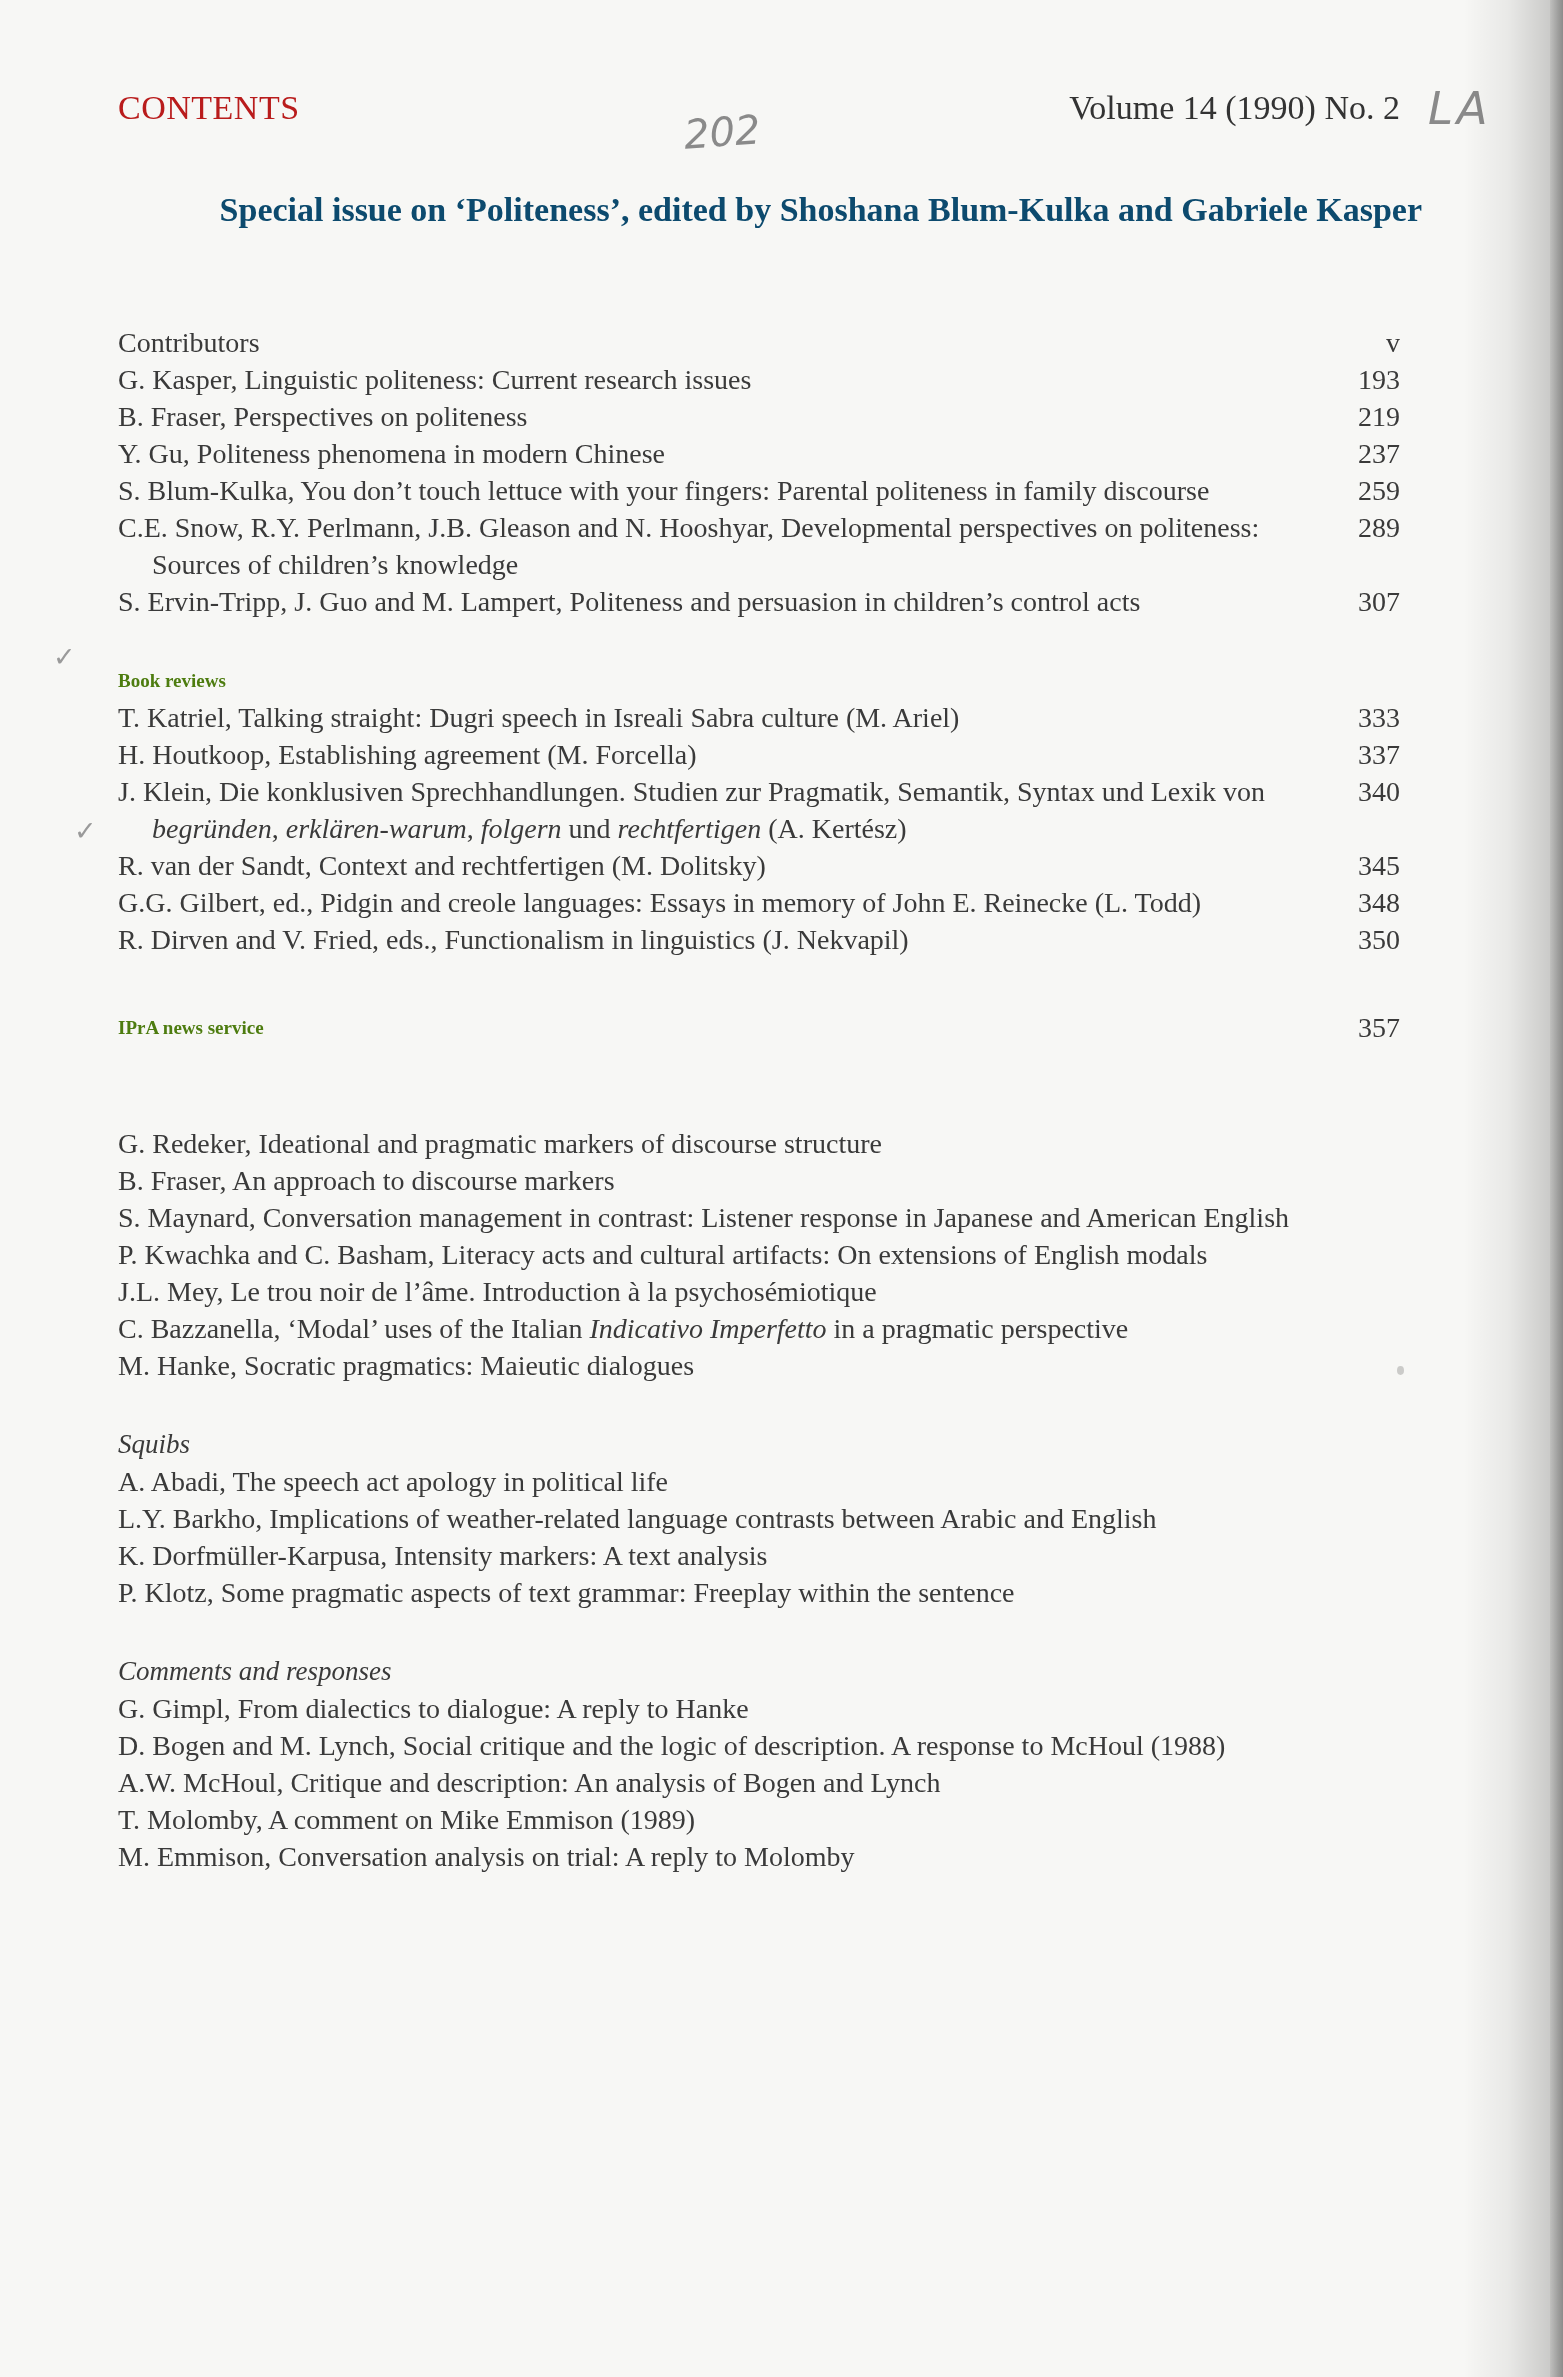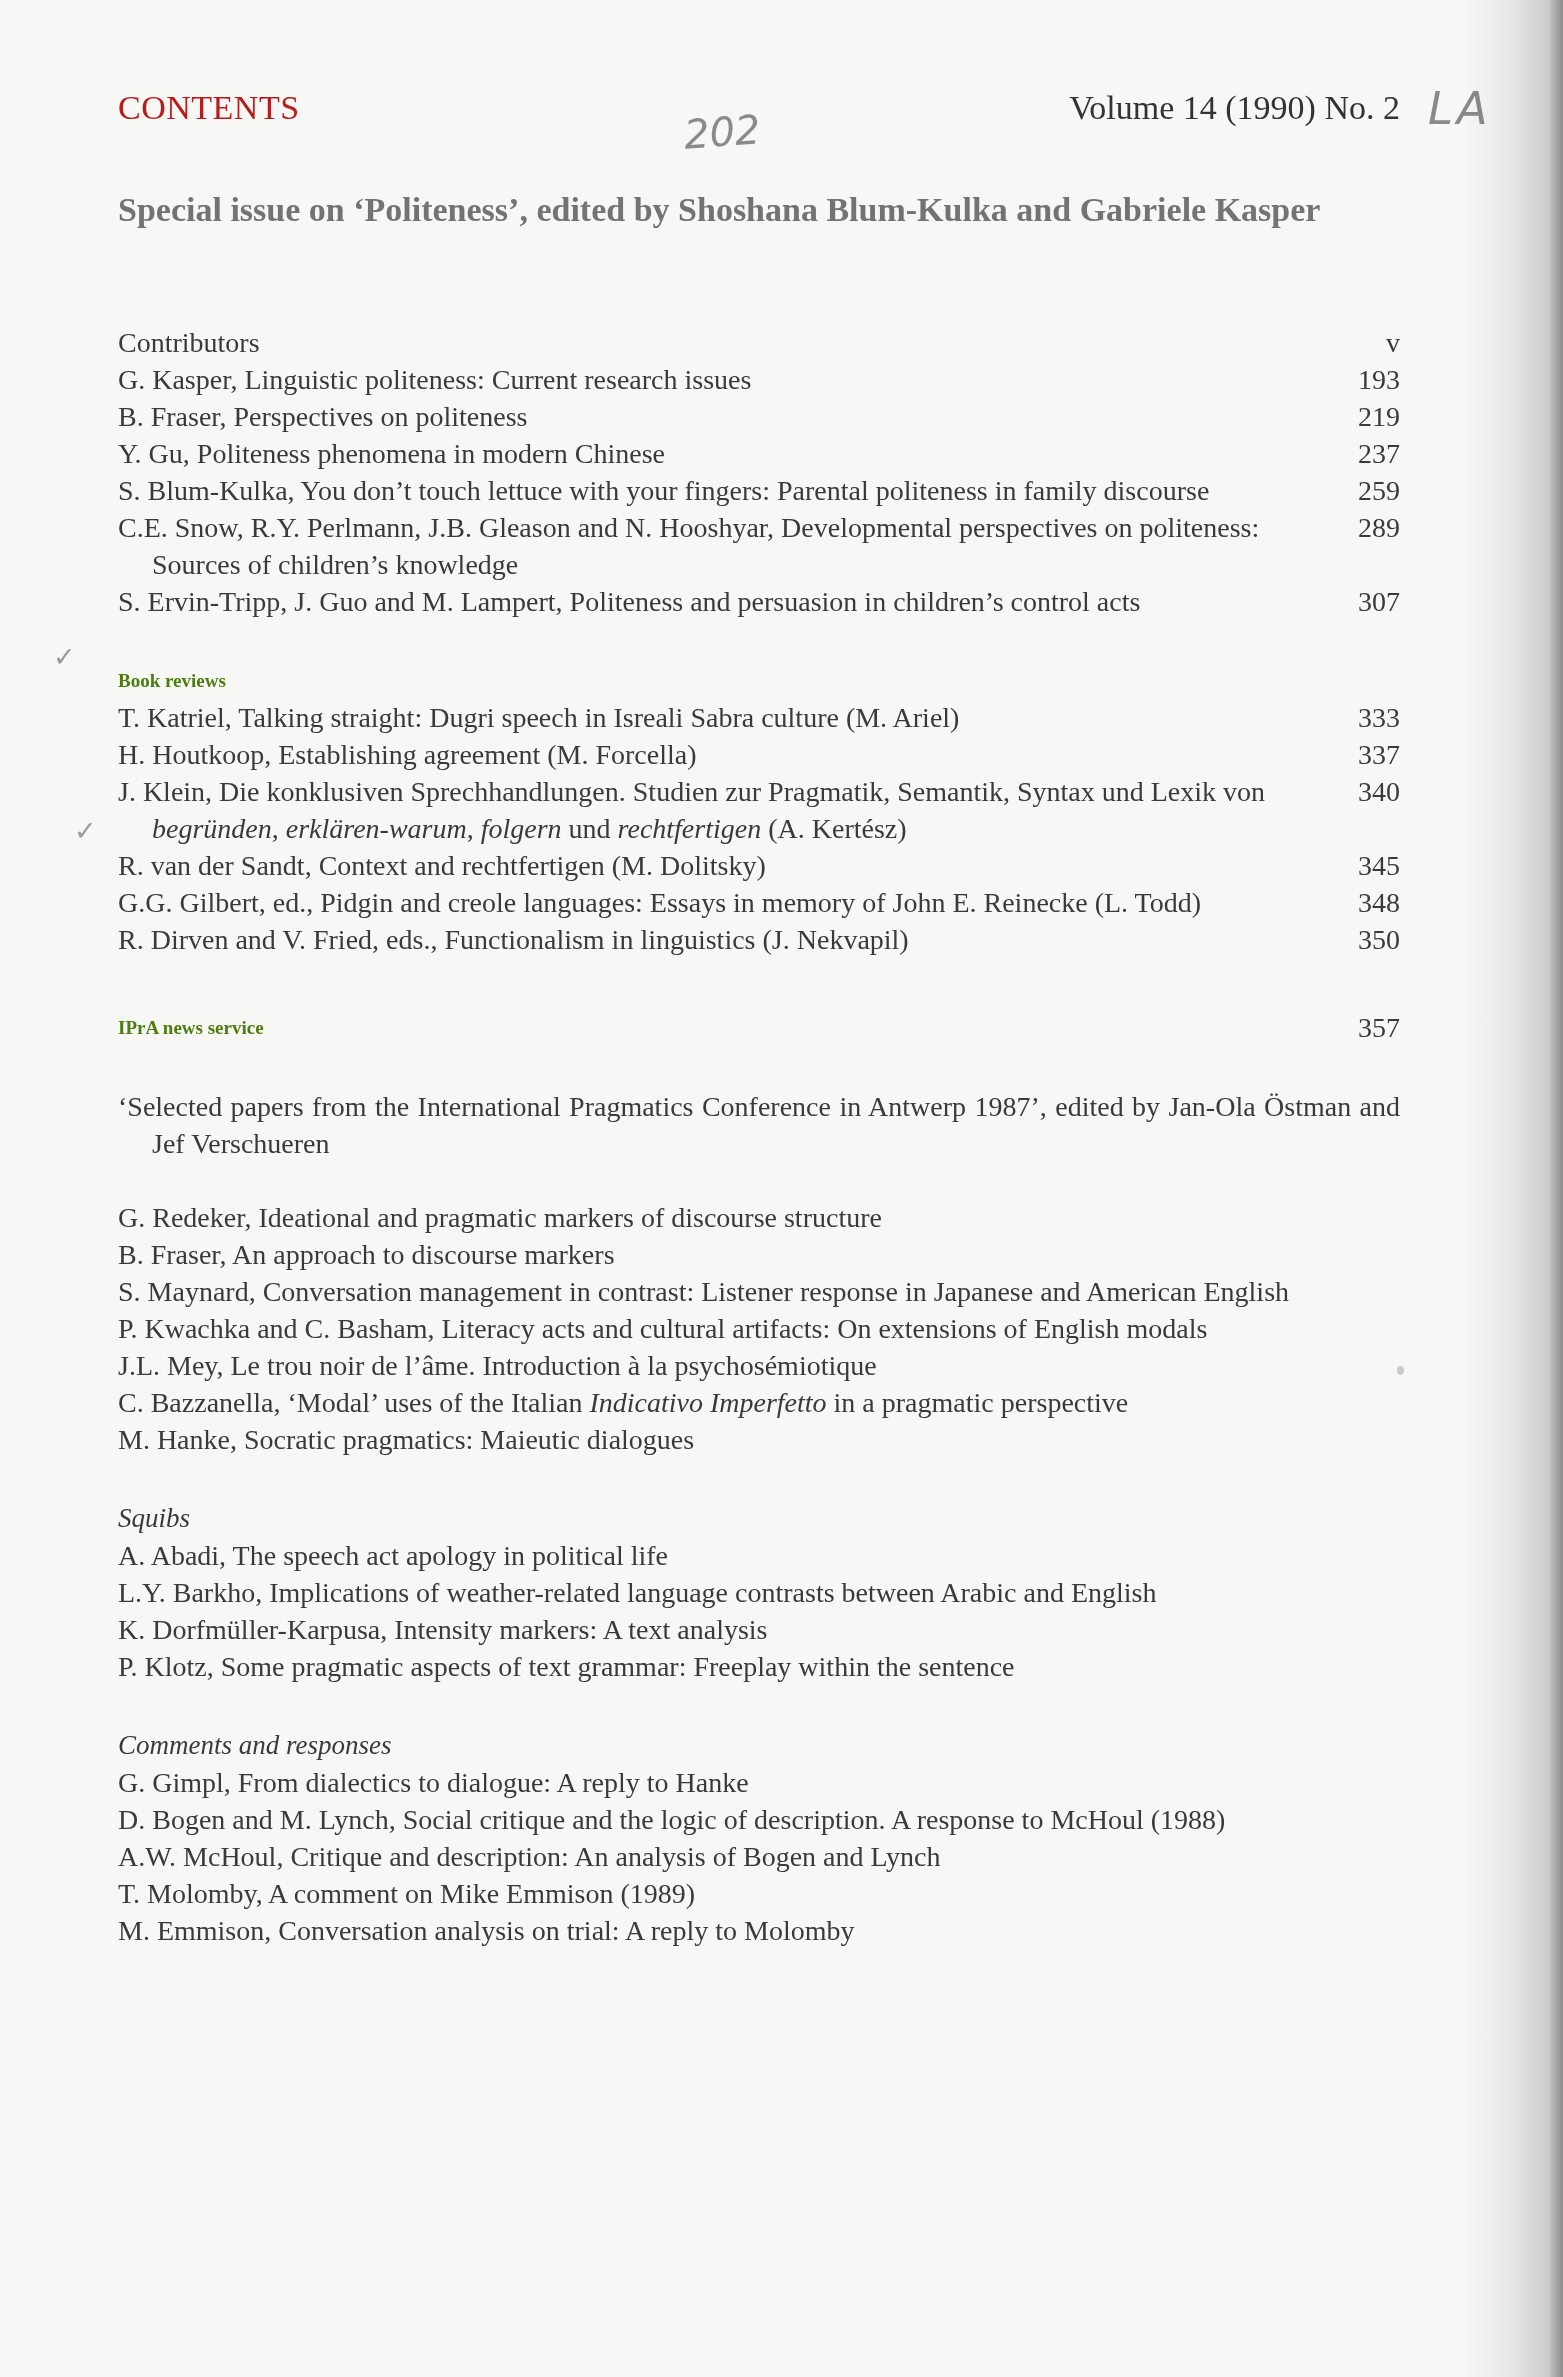--- a/index.html
+++ b/index.html
@@ -90,21 +90,22 @@
       font-size: 27px;
     }
     .special-issue-title {
       position: absolute;
       left: 118px;
       top: 185px;
       width: 1304px;
       font-size: 34px;
       font-weight: bold;
       line-height: 50px;
-      color: #737373;
+      color: #0c4a6e;
+      text-align: right;
     }
     .toc {
       position: absolute;
       left: 118px;
       top: 324px;
       width: 1282px;
       font-size: 28px;
       line-height: 37px;
     }
     .toc-section {
@@ -243,21 +244,20 @@
     <div class="gap-l"></div>
 
     <div class="toc-entry">
       <div class="entry-text section-heading">IPrA news service</div>
       <div class="entry-page">357</div>
     </div>
 
     <div class="gap-m"></div>
 
     <div class="toc-section">
-      <div class="forthcoming-intro">‘Selected papers from the International Pragmatics Conference in Antwerp 1987’, edited by Jan-Ola Östman and Jef Verschueren</div>
       <div class="gap-s"></div>
       <div class="plain-entry">G. Redeker, Ideational and pragmatic markers of discourse structure</div>
       <div class="plain-entry">B. Fraser, An approach to discourse markers</div>
       <div class="plain-entry">S. Maynard, Conversation management in contrast: Listener response in Japanese and American English</div>
       <div class="plain-entry">P. Kwachka and C. Basham, Literacy acts and cultural artifacts: On extensions of English modals</div>
       <div class="plain-entry">J.L. Mey, Le trou noir de l’âme. Introduction à la psychosémiotique</div>
       <div class="plain-entry"><span>C. Bazzanella, ‘Modal’ uses of the Italian </span><i>Indicativo Imperfetto</i><span> in a pragmatic perspective</span></div>
       <div class="plain-entry">M. Hanke, Socratic pragmatics: Maieutic dialogues</div>
     </div>
 

